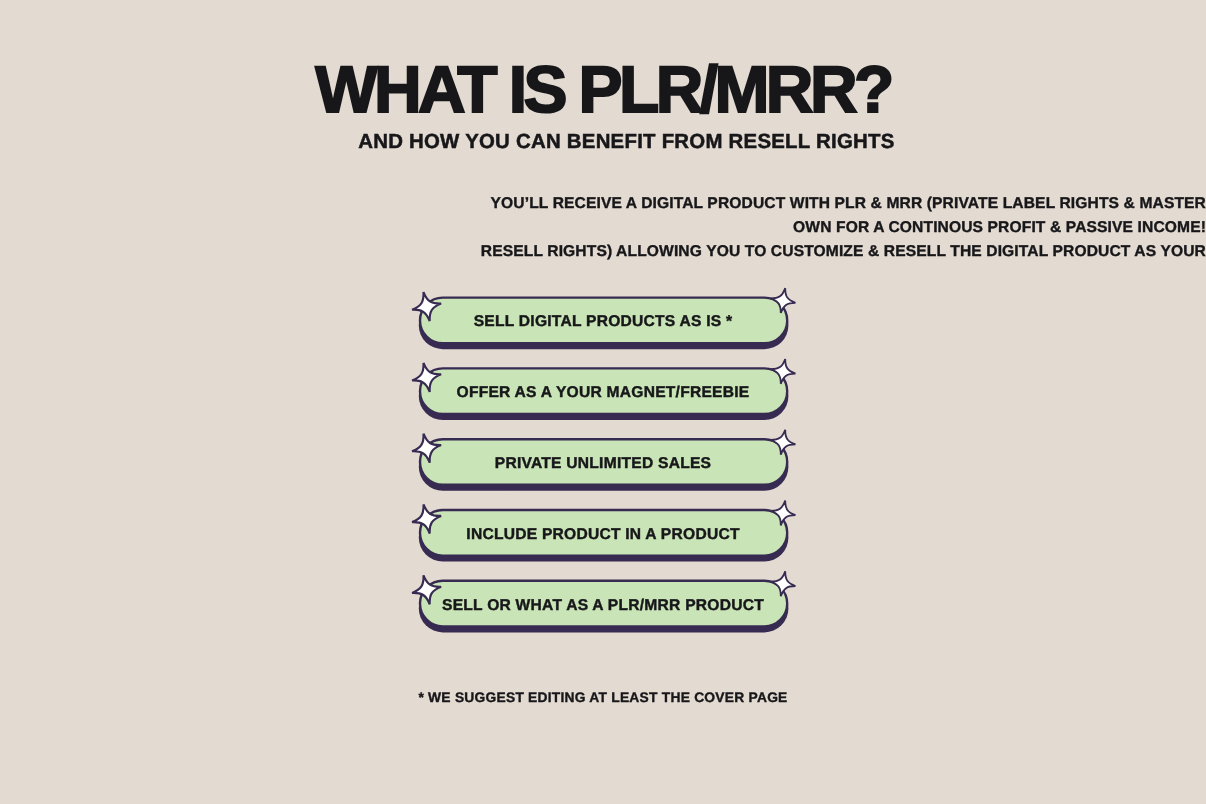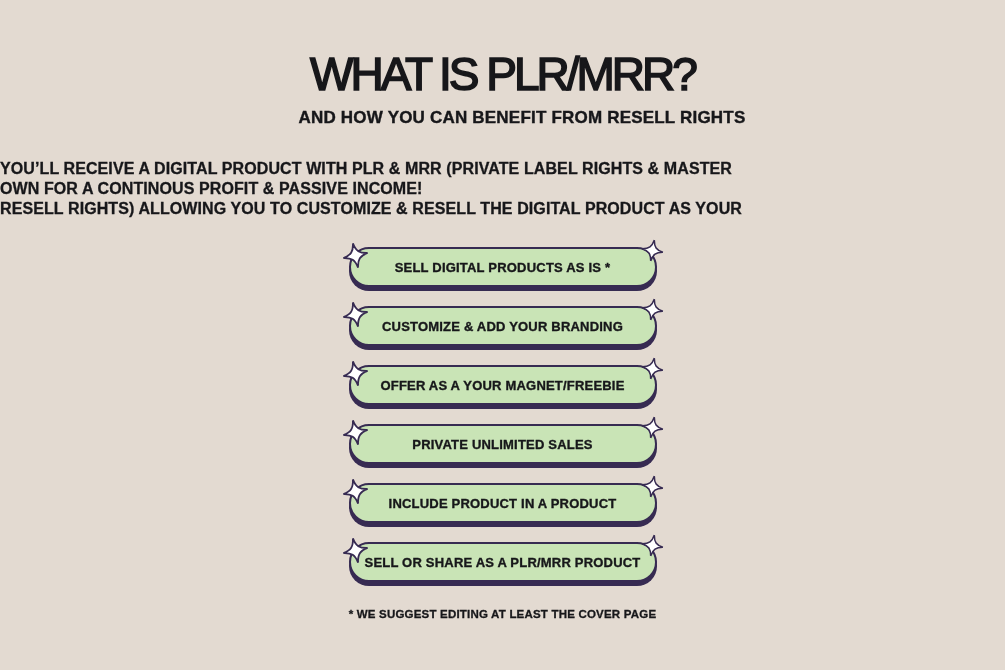--- a/index.html
+++ b/index.html
@@ -14,35 +14,35 @@
   body{
     background:var(--background);
     font-family:"Liberation Sans", sans-serif;
     color:var(--text);
   }
   .poster{position:relative;width:1005px;height:670px;}
 
   .title{
     position:absolute;top:44px;left:0;width:100%;
     text-align:center;
-    font-size:46px;line-height:60px;font-weight:400;
+    font-size:55px;line-height:60px;font-weight:700;
     letter-spacing:-3px;
     -webkit-text-stroke:1.6px var(--text);
     color:var(--text);
   }
   .subtitle{
     position:absolute;top:108px;left:0;width:100%;
     text-align:center;
     font-size:17px;font-weight:700;letter-spacing:0.2px;padding-left:39px;
     -webkit-text-stroke:0.4px var(--text);
   }
   .intro{
     position:absolute;top:159px;left:0;width:100%;
-    text-align:left;
-    font-size:16px;font-weight:700;line-height:20px;letter-spacing:0.1px;
+    text-align:right;
+    font-size:13px;font-weight:700;line-height:20px;letter-spacing:0.1px;
     -webkit-text-stroke:0.3px var(--text);
   }
   .pills{
     position:absolute;top:247px;left:0;width:100%;
     display:flex;flex-direction:column;align-items:center;gap:19px;
   }
   .pill{
     position:relative;
     width:308px;height:40px;
     background:var(--pill-fill);
@@ -54,21 +54,21 @@
   .pill-label{
     font-size:13px;font-weight:700;letter-spacing:0.2px;
     -webkit-text-stroke:0.35px var(--text);
     white-space:nowrap;
   }
   .sparkle{position:absolute;display:block;line-height:0;}
   .sparkle svg{display:block;}
   .sparkle-left{left:-9px;top:-7px;width:27px;height:27px;transform:rotate(-12deg);}
   .sparkle-right{right:-9px;top:-10px;width:23px;height:23px;transform:rotate(10deg);}
   .footnote{
-    position:absolute;top:608px;left:0;width:100%;
+    position:absolute;top:576px;left:0;width:100%;
     text-align:center;
     font-size:11.5px;font-weight:700;letter-spacing:0.2px;
     -webkit-text-stroke:0.3px var(--text);
   }
 </style>
 </head>
 <body>
 
 <div class="poster">
 
@@ -91,33 +91,20 @@
           </svg>
       </span>
       <span class="sparkle sparkle-right">
         <svg viewBox="0 0 24 24" width="23" height="23">
             <path d="M12 1 C13.2 8.2, 15.8 10.8, 23 12 C15.8 13.2, 13.2 15.8, 12 23 C10.8 15.8, 8.2 13.2, 1 12 C8.2 10.8, 10.8 8.2, 12 1 Z" fill="#ffffff" stroke="#372b52" stroke-width="1.6"></path>
           </svg>
       </span>
       <span class="pill-label">SELL DIGITAL PRODUCTS AS IS *</span>
     </div>
 
-    <div class="pill">
-      <span class="sparkle sparkle-left">
-        <svg viewBox="0 0 24 24" width="27" height="27">
-            <path d="M12 1 C13.2 8.2, 15.8 10.8, 23 12 C15.8 13.2, 13.2 15.8, 12 23 C10.8 15.8, 8.2 13.2, 1 12 C8.2 10.8, 10.8 8.2, 12 1 Z" fill="#ffffff" stroke="#372b52" stroke-width="1.6"></path>
-          </svg>
-      </span>
-      <span class="sparkle sparkle-right">
-        <svg viewBox="0 0 24 24" width="23" height="23">
-            <path d="M12 1 C13.2 8.2, 15.8 10.8, 23 12 C15.8 13.2, 13.2 15.8, 12 23 C10.8 15.8, 8.2 13.2, 1 12 C8.2 10.8, 10.8 8.2, 12 1 Z" fill="#ffffff" stroke="#372b52" stroke-width="1.6"></path>
-          </svg>
-      </span>
-      <span class="pill-label">CUSTOMIZE &amp; ADD YOUR BRANDING</span>
-    </div>
 
     <div class="pill">
       <span class="sparkle sparkle-left">
         <svg viewBox="0 0 24 24" width="27" height="27">
             <path d="M12 1 C13.2 8.2, 15.8 10.8, 23 12 C15.8 13.2, 13.2 15.8, 12 23 C10.8 15.8, 8.2 13.2, 1 12 C8.2 10.8, 10.8 8.2, 12 1 Z" fill="#ffffff" stroke="#372b52" stroke-width="1.6"></path>
           </svg>
       </span>
       <span class="sparkle sparkle-right">
         <svg viewBox="0 0 24 24" width="23" height="23">
             <path d="M12 1 C13.2 8.2, 15.8 10.8, 23 12 C15.8 13.2, 13.2 15.8, 12 23 C10.8 15.8, 8.2 13.2, 1 12 C8.2 10.8, 10.8 8.2, 12 1 Z" fill="#ffffff" stroke="#372b52" stroke-width="1.6"></path>
@@ -158,20 +145,20 @@
       <span class="sparkle sparkle-left">
         <svg viewBox="0 0 24 24" width="27" height="27">
             <path d="M12 1 C13.2 8.2, 15.8 10.8, 23 12 C15.8 13.2, 13.2 15.8, 12 23 C10.8 15.8, 8.2 13.2, 1 12 C8.2 10.8, 10.8 8.2, 12 1 Z" fill="#ffffff" stroke="#372b52" stroke-width="1.6"></path>
           </svg>
       </span>
       <span class="sparkle sparkle-right">
         <svg viewBox="0 0 24 24" width="23" height="23">
             <path d="M12 1 C13.2 8.2, 15.8 10.8, 23 12 C15.8 13.2, 13.2 15.8, 12 23 C10.8 15.8, 8.2 13.2, 1 12 C8.2 10.8, 10.8 8.2, 12 1 Z" fill="#ffffff" stroke="#372b52" stroke-width="1.6"></path>
           </svg>
       </span>
-      <span class="pill-label">SELL OR SHARE AS A PLR/MRR PRODUCT</span>
+      <span class="pill-label">SELL OR WHAT AS A PLR/MRR PRODUCT</span>
     </div>
 
   </div>
 
   <div class="footnote">* WE SUGGEST EDITING AT LEAST THE COVER PAGE</div>
 
 </div>
 
 </body></html>

